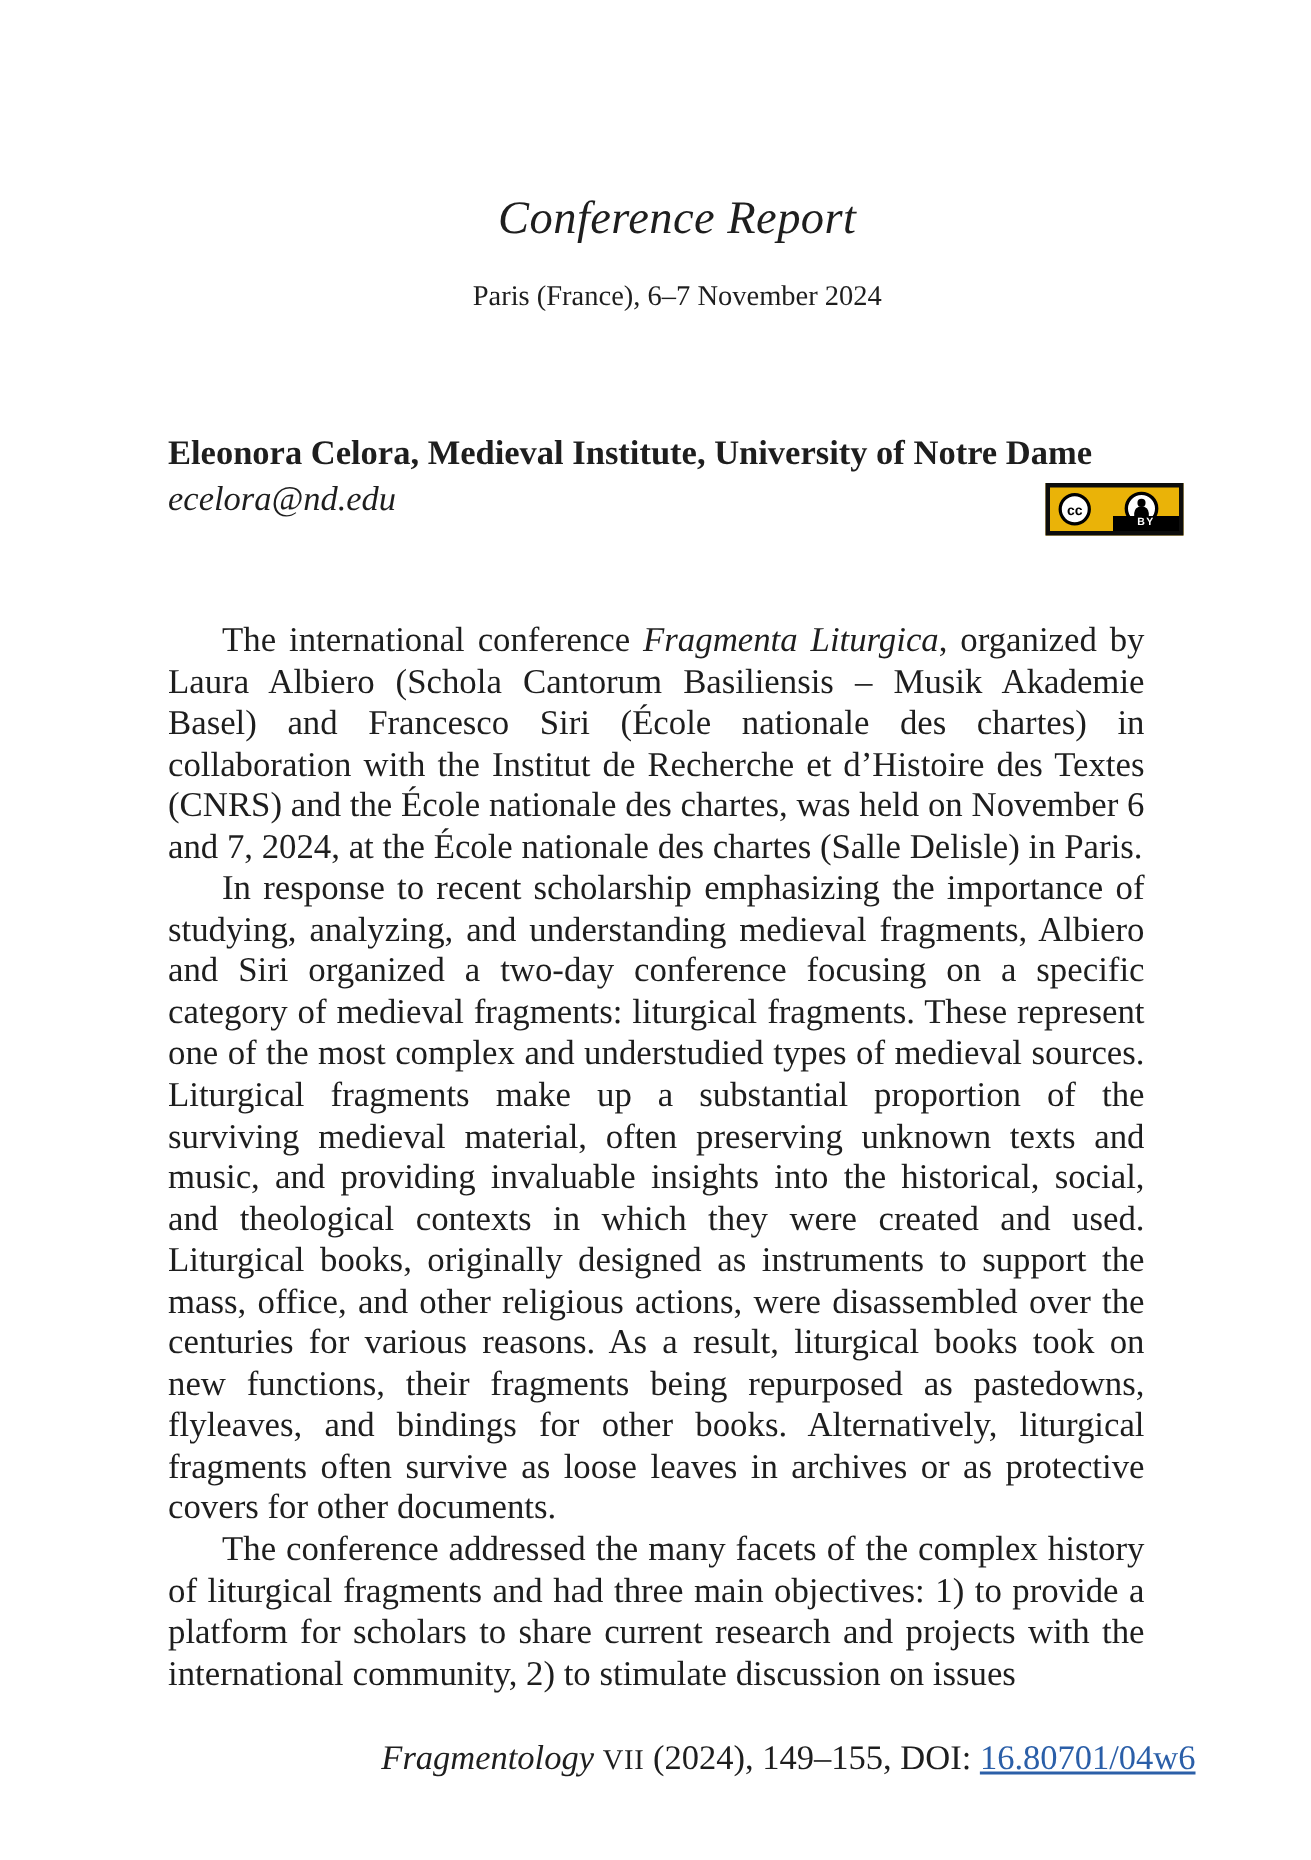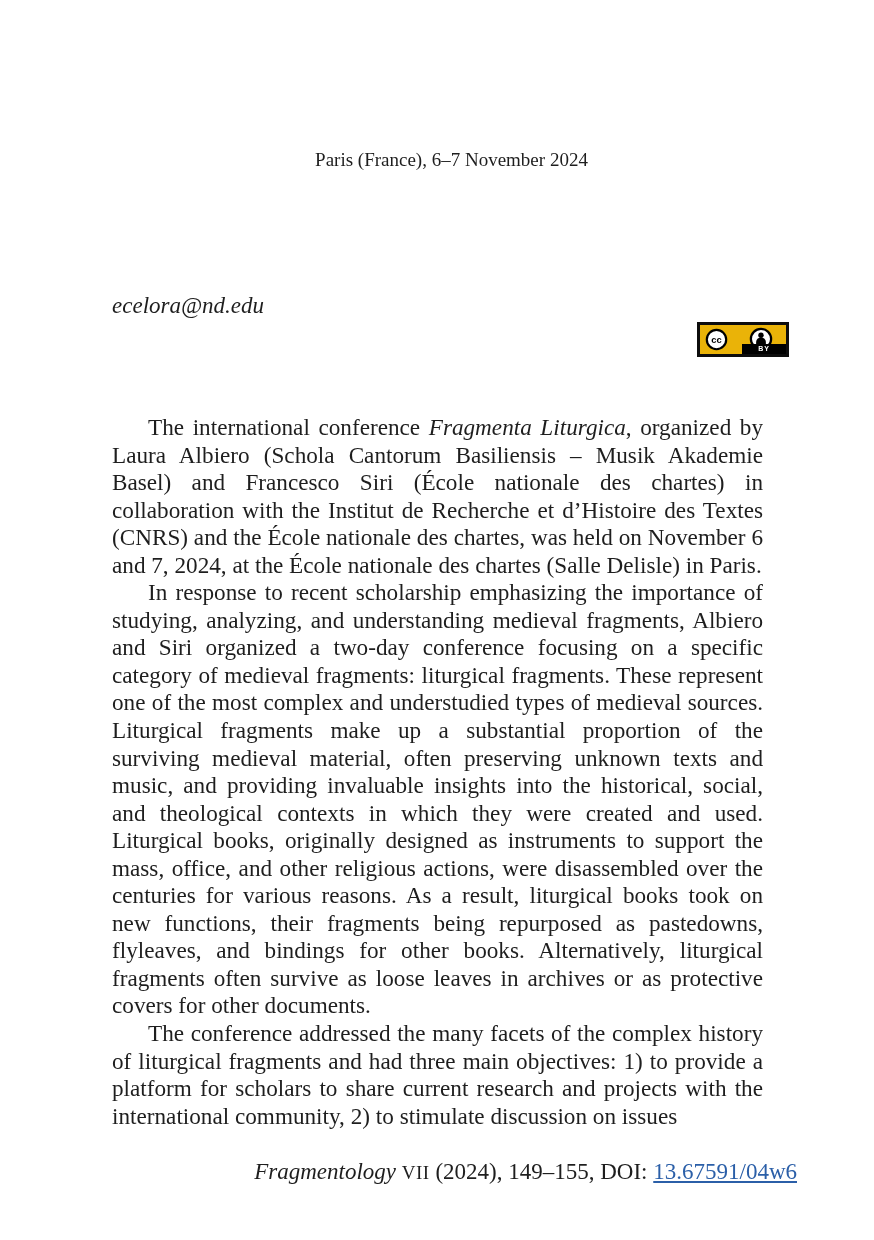--- a/index.html
+++ b/index.html
@@ -127,26 +127,28 @@
     text-decoration: underline;
     cursor: pointer;
   }
 </style>
 </head>
 <body>
 
 <div class="page">
 
   <header class="doc-header">
+    <h1 class="title">Conference Report</h1>
     <div class="subtitle-block">
       <div class="subtitle-roman">Paris (France), 6–7 November 2024</div>
     </div>
   </header>
 
   <section class="author-block">
+    <div class="author-name">Eleonora Celora, Medieval Institute, University of Notre Dame</div>
     <div class="author-email">ecelora@nd.edu</div>
   </section>
 
   <div class="cc-badge" title="CC BY">
     <svg class="cc-icon" viewBox="0 0 32 32">
       <circle cx="16" cy="16" r="13.5" fill="#ffffff" stroke="#000000" stroke-width="3"></circle>
       <text x="16" y="21" text-anchor="middle" font-family="Liberation Sans, sans-serif" font-size="13" font-weight="bold" fill="#000000">cc</text>
     </svg>
     <svg class="person-icon" viewBox="0 0 32 32">
       <circle cx="16" cy="16" r="13.5" fill="#ffffff" stroke="#000000" stroke-width="3"></circle>
@@ -156,16 +158,16 @@
     <div class="by-strip">BY</div>
   </div>
 
   <main class="body-text" id="body-container">
       <p><span>The international conference </span><span class="it">Fragmenta Liturgica</span><span>, organized by Laura Albiero (Schola Cantorum Basiliensis – Musik Akademie Basel) and Francesco Siri (École nationale des chartes) in collaboration with the Institut de Recherche et d’Histoire des Textes (CNRS) and the École nationale des chartes, was held on November 6 and 7, 2024, at the École nationale des chartes (Salle Delisle) in Paris.</span></p>
       <p><span>In response to recent scholarship emphasizing the importance of studying, analyzing, and understanding medieval fragments, Albiero and Siri organized a two-day conference focusing on a specific category of medieval fragments: liturgical fragments. These represent one of the most complex and understudied types of medieval sources. Liturgical fragments make up a substantial proportion of the surviving medieval material, often preserving unknown texts and music, and providing invaluable insights into the historical, social, and theological contexts in which they were created and used. Liturgical books, originally designed as instruments to support the mass, office, and other religious actions, were disassembled over the centuries for various reasons. As a result, liturgical books took on new functions, their fragments being repurposed as pastedowns, flyleaves, and bindings for other books. Alternatively, liturgical fragments often survive as loose leaves in archives or as protective covers for other documents.</span></p>
       <p><span>The conference addressed the many facets of the complex history of liturgical fragments and had three main objectives: 1) to provide a platform for scholars to share current research and projects with the international community, 2) to stimulate discussion on issues</span></p>
     </main>
 
   <footer class="doc-footer">
-    <span class="journal-name">Fragmentology</span>&nbsp;<span class="volume-smallcaps">VII</span>&nbsp;<span>(2024), 149–155, DOI: </span><a class="doi-link">13.67591/04w6</a>
+    <span class="journal-name">Fragmentology</span>&nbsp;<span class="volume-smallcaps">VII</span>&nbsp;<span>(2024), 149–155, DOI: </span><a class="doi-link">16.80701/04w6</a>
   </footer>
 
 </div>
 
 </body></html>

